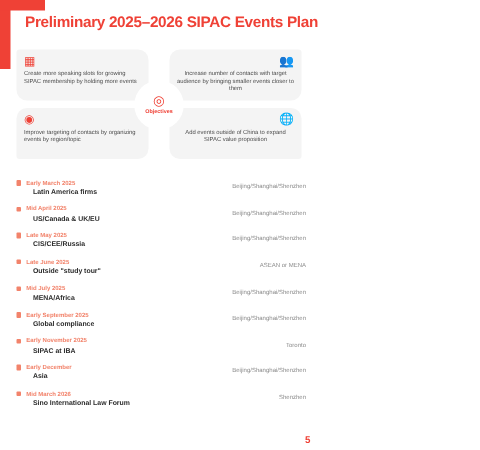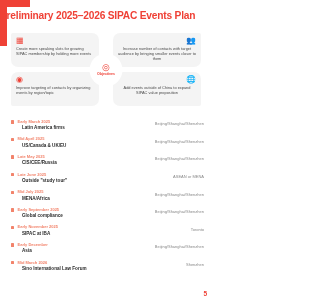--- a/index.html
+++ b/index.html
@@ -13,21 +13,21 @@
   .corner-tl {
     position:absolute; left:0; top:0; width:7px; height:46px;
     background:#ef4136;
   }
   .corner-tl2 {
     position:absolute; left:0; top:0; width:30px; height:7px;
     background:#ef4136;
   }
   .page-title {
     position:absolute; left:0; right:0; top:10px;
-    text-align:left;
+    text-align:right;
     font-size:10.2px;
     font-weight:bold;
     color:#ef4136;
     letter-spacing:-0.2px;
   }
   .objectives-grid {
     position:absolute;
     left:11px; top:33px; width:190px; height:73px;
   }
   .obj-card {

